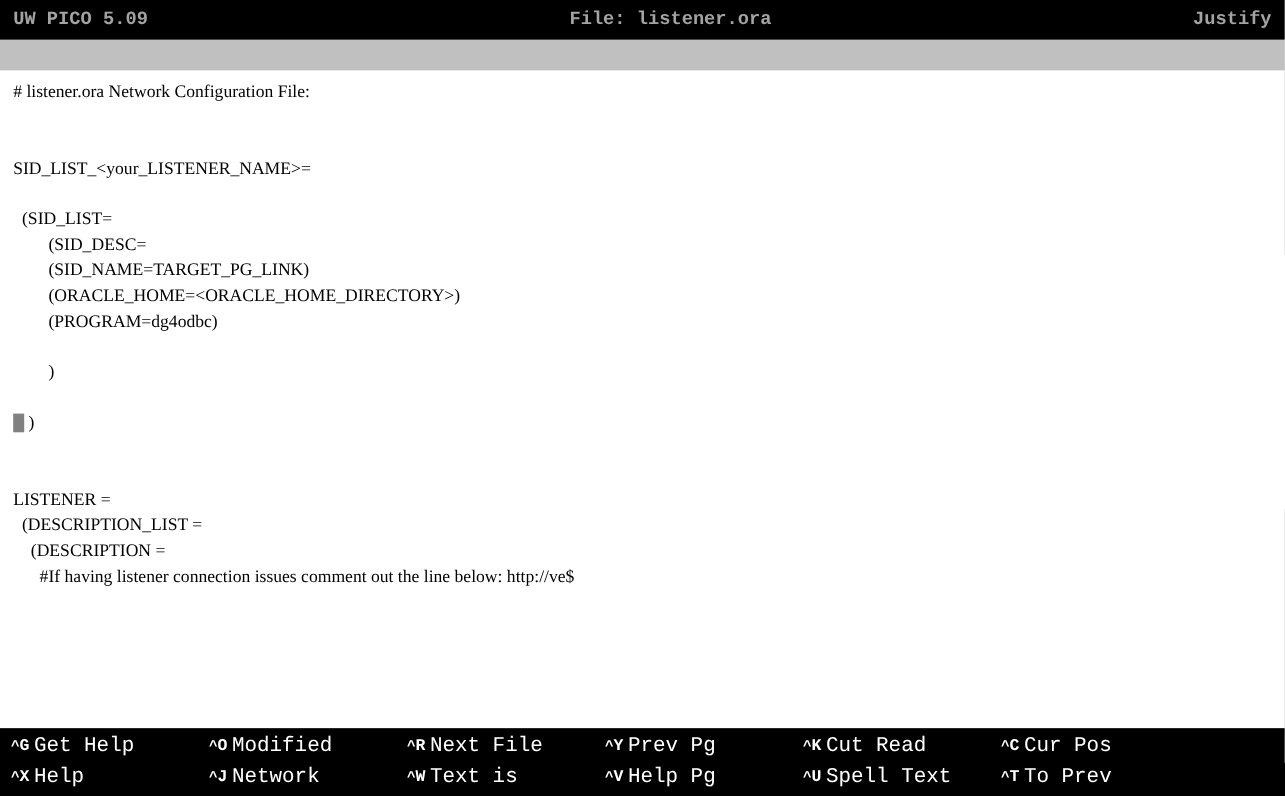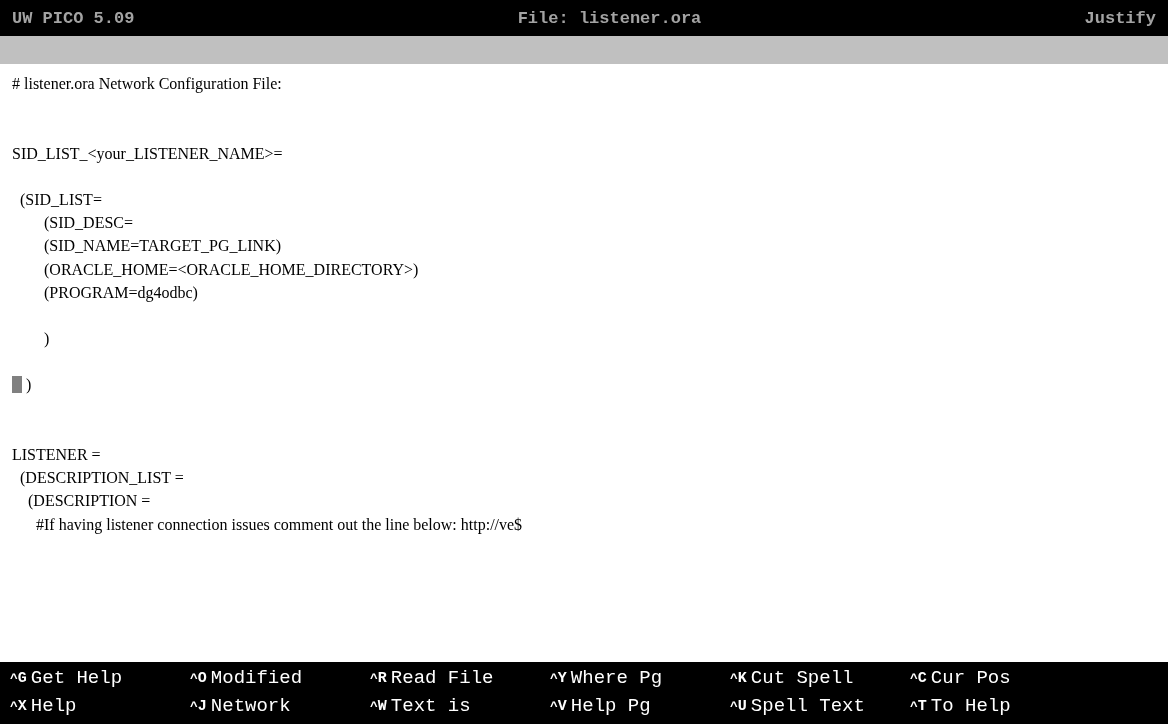--- a/index.html
+++ b/index.html
@@ -126,29 +126,29 @@
     <span class="shortcut-entry">
       <span class="kbd"><span class="caret">^</span>G</span>
       <span class="shortcut-label">Get Help</span>
     </span>
     <span class="shortcut-entry">
       <span class="kbd"><span class="caret">^</span>O</span>
       <span class="shortcut-label">Modified</span>
     </span>
     <span class="shortcut-entry">
       <span class="kbd"><span class="caret">^</span>R</span>
-      <span class="shortcut-label">Read File</span>
+      <span class="shortcut-label">Next File</span>
     </span>
     <span class="shortcut-entry">
       <span class="kbd"><span class="caret">^</span>Y</span>
-      <span class="shortcut-label">Where Pg</span>
+      <span class="shortcut-label">Prev Pg</span>
     </span>
     <span class="shortcut-entry">
       <span class="kbd"><span class="caret">^</span>K</span>
-      <span class="shortcut-label">Cut Spell</span>
+      <span class="shortcut-label">Cut Read</span>
     </span>
     <span class="shortcut-entry">
       <span class="kbd"><span class="caret">^</span>C</span>
       <span class="shortcut-label">Cur Pos</span>
     </span>
   </div>
   <div class="shortcut-row">
     <span class="shortcut-entry">
       <span class="kbd"><span class="caret">^</span>X</span>
       <span class="shortcut-label">Help</span>
@@ -164,16 +164,16 @@
     <span class="shortcut-entry">
       <span class="kbd"><span class="caret">^</span>V</span>
       <span class="shortcut-label">Help Pg</span>
     </span>
     <span class="shortcut-entry">
       <span class="kbd"><span class="caret">^</span>U</span>
       <span class="shortcut-label">Spell Text</span>
     </span>
     <span class="shortcut-entry">
       <span class="kbd"><span class="caret">^</span>T</span>
-      <span class="shortcut-label">To Help</span>
+      <span class="shortcut-label">To Prev</span>
     </span>
   </div>
 </div>
 
 </body></html>

